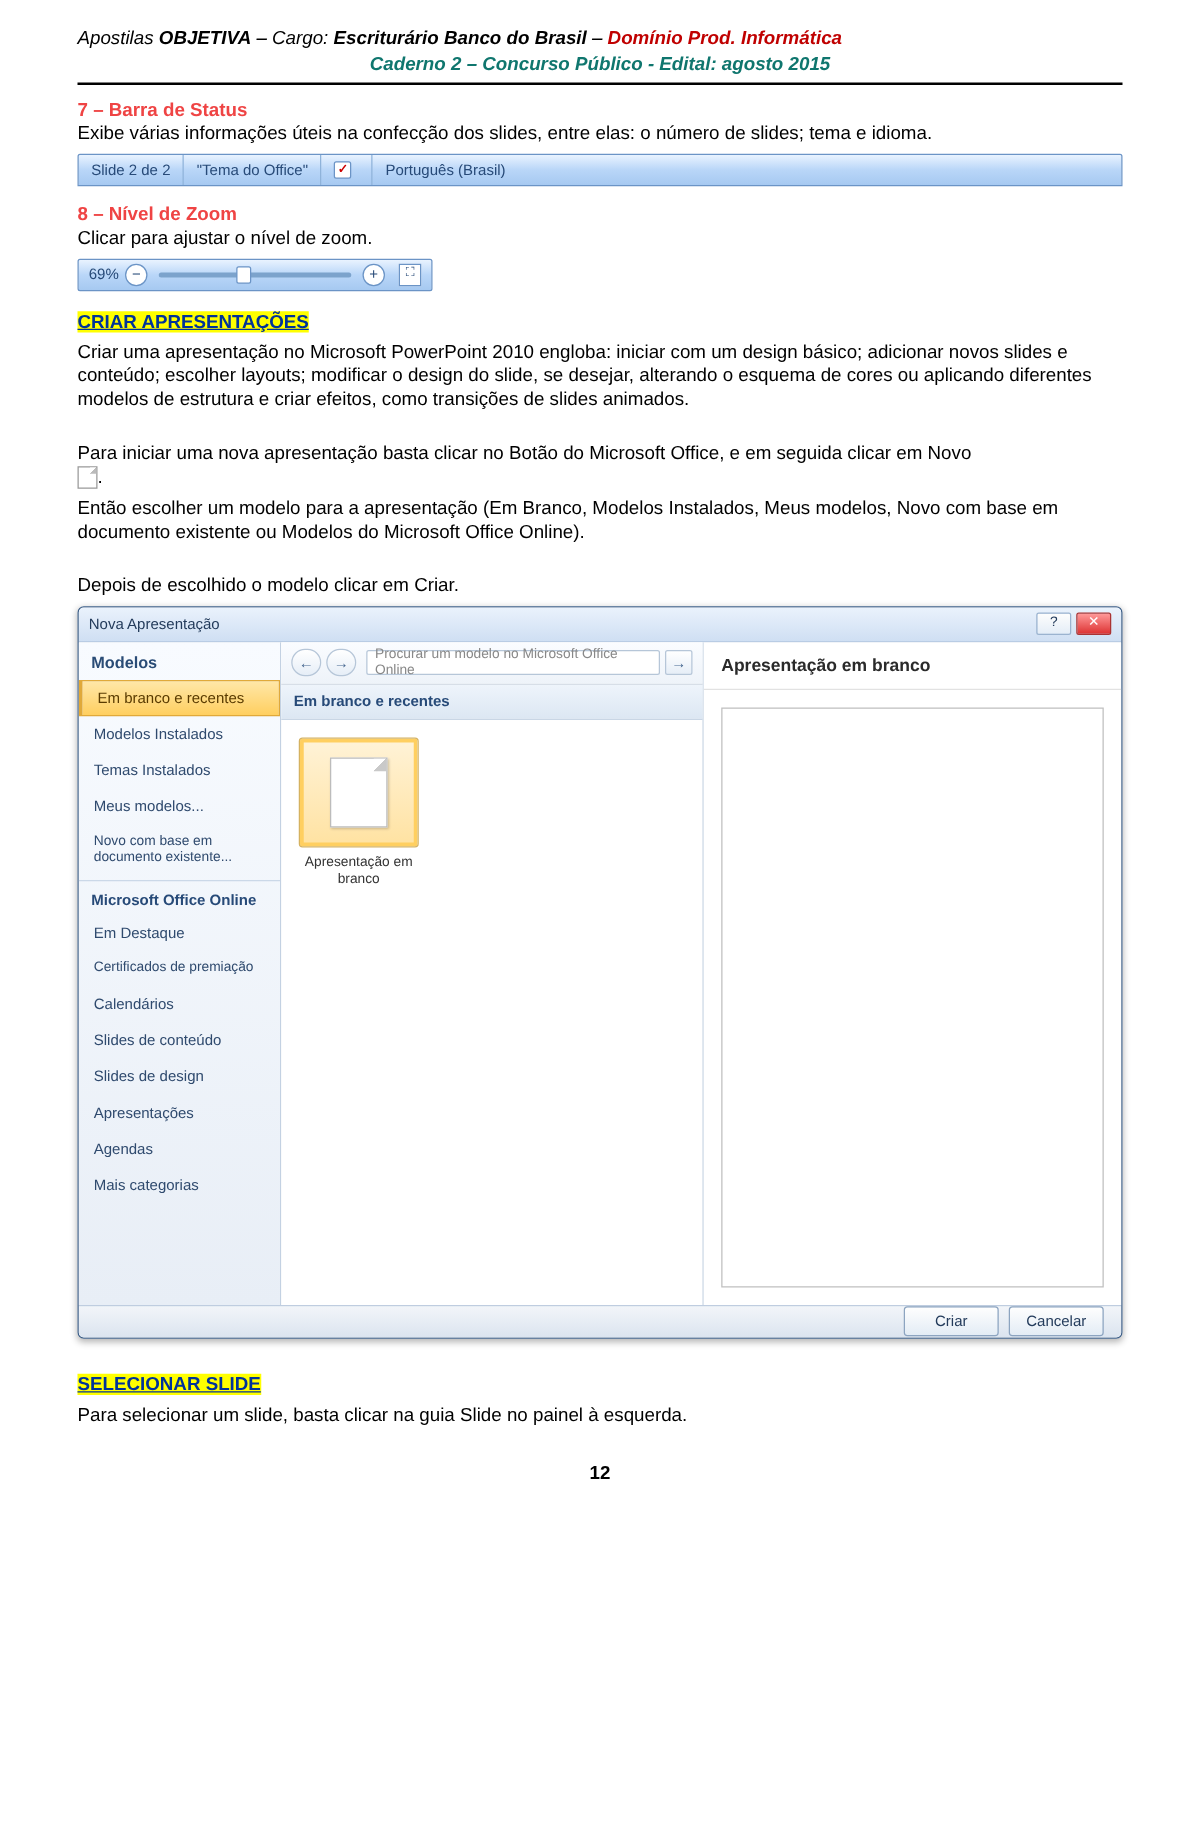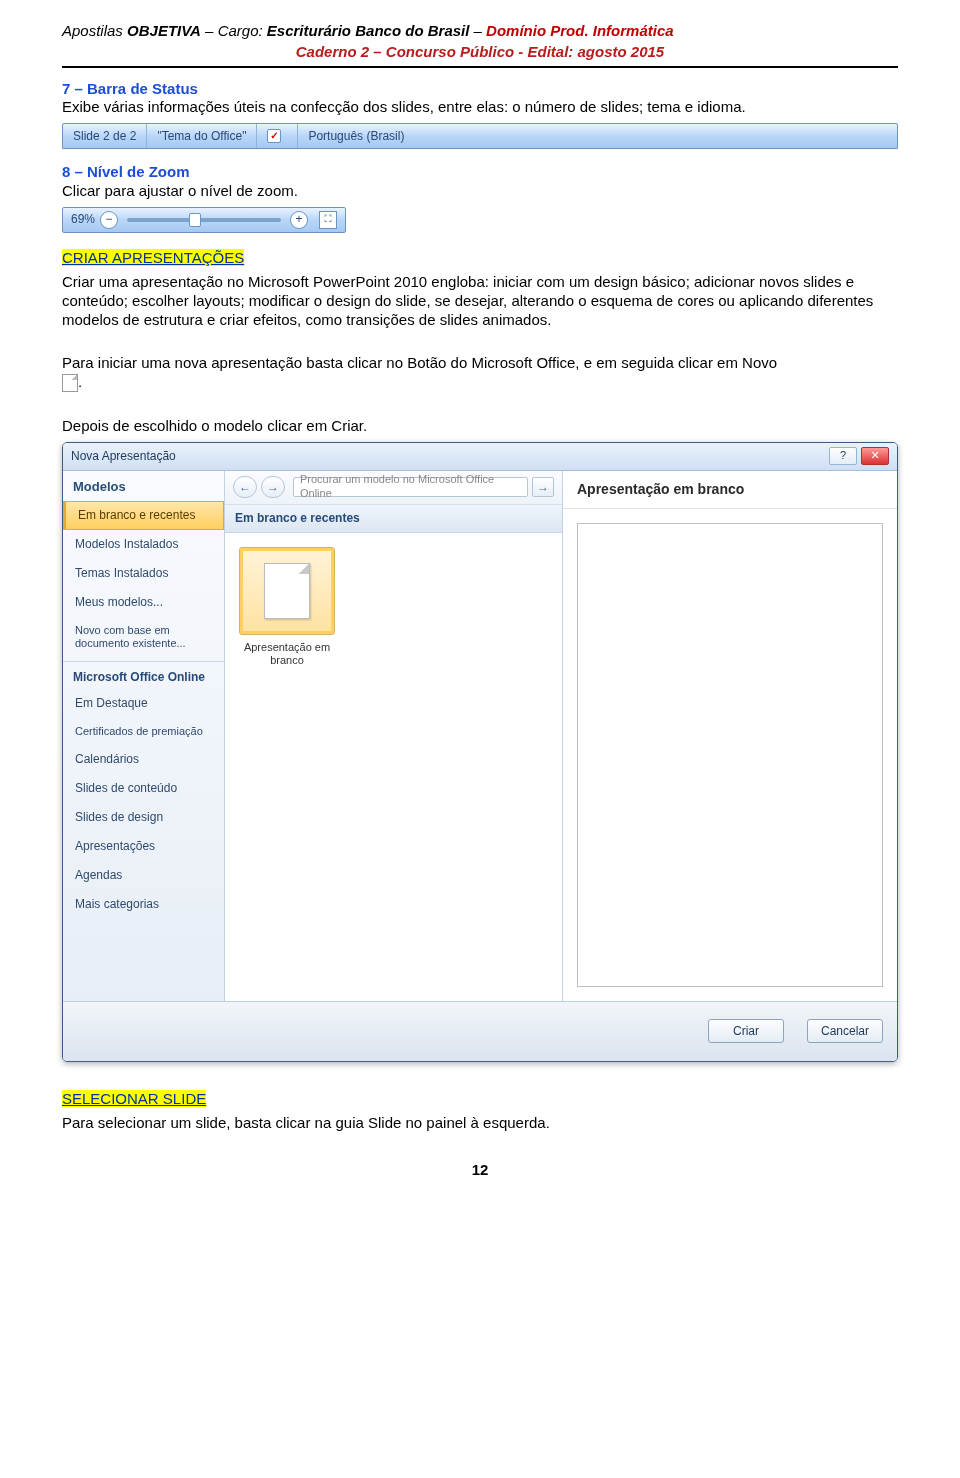--- a/index.html
+++ b/index.html
@@ -1,24 +1,24 @@
 <!DOCTYPE html>
 <html><head>
 <meta charset="utf-8">
 <style>
 *{box-sizing:border-box;margin:0;padding:0}
 body{width:960px;margin:0 auto;background:#fff;font-family:Arial,Helvetica,sans-serif;font-size:15px;color:#000;line-height:1.25}
 .page{padding:22px 62px 30px 62px}
 .hdr1{font-style:italic;font-size:15px}
 .hdr1 b{font-weight:bold}
-.hdr2{font-style:italic;font-weight:bold;color:#b91c1c;font-size:15px;text-align:center;margin-top:2px}
+.hdr2{font-style:italic;font-weight:bold;color:#0f766e;font-size:15px;text-align:center;margin-top:2px}
 .hr{height:2px;background:#000;margin:4px 0 12px 0}
-.sec-title{font-weight:bold;color:#1d4ed8;font-size:15px;margin-top:8px}
+.sec-title{font-weight:bold;color:#ef4444;font-size:15px;margin-top:8px}
 .body-txt{margin-bottom:6px}
-.hl{background:#ffff00;font-weight:normal;color:#003399;text-decoration:underline}
+.hl{background:#ffff00;font-weight:bold;color:#003399;text-decoration:underline}
 .statusbar{display:flex;align-items:center;height:26px;background:linear-gradient(#e9f3ff,#b9d6f8 50%,#a6c9f1);border:1px solid #6b94c6;border-radius:2px 2px 0 0;font-size:12px;color:#274a78;margin:6px 0 14px 0}
 .sb-cell{padding:0 10px;border-right:1px solid #8fb3da;display:flex;align-items:center;height:100%}
 .sb-cell:last-child{border-right:none}
 .chk{width:14px;height:14px;border:1px solid #6b94c6;border-radius:2px;background:#fff;margin-right:6px;display:inline-flex;align-items:center;justify-content:center;color:#c00;font-size:10px;font-weight:bold}
 .zoombar{display:flex;align-items:center;height:26px;background:linear-gradient(#e9f3ff,#b9d6f8 50%,#a6c9f1);border:1px solid #6b94c6;border-radius:2px;font-size:12px;color:#274a78;margin:6px 0 16px 0;padding:0 8px;width:284px}
 .zbtn{width:18px;height:18px;border:1px solid #6b94c6;border-radius:9px;background:#fff;display:inline-flex;align-items:center;justify-content:center;margin:0 5px;font-size:12px;color:#274a78}
 .ztrack{flex:1;height:4px;background:#7ca3cc;border-radius:2px;position:relative;margin:0 4px}
 .zthumb{position:absolute;top:-5px;left:40%;width:12px;height:14px;background:#fff;border:1px solid #6b94c6;border-radius:2px}
 .zfit{width:18px;height:18px;border:1px solid #6b94c6;background:#fff;display:inline-flex;align-items:center;justify-content:center;margin-left:6px;font-size:10px}
 .doc-ico{display:inline-block;width:16px;height:18px;border:1px solid #999;background:#fff;vertical-align:middle;position:relative}
@@ -44,21 +44,21 @@
 .mid-h{background:linear-gradient(#eef4fb,#dce7f3);padding:6px 10px;font-weight:bold;color:#274a78;border-bottom:1px solid #c9d6e5}
 .thumbs{padding:14px;display:flex;gap:16px}
 .thumb{width:96px;text-align:center}
 .timg{width:96px;height:88px;border:1px solid #d5b260;background:linear-gradient(#fff3d8,#ffe2a1);border-radius:3px;position:relative;display:flex;align-items:center;justify-content:center;box-shadow:0 0 0 3px #ffcf60 inset}
 .timg .page-ico{width:46px;height:56px;background:#fff;border:1px solid #bcbcbc;box-shadow:1px 1px 2px rgba(0,0,0,.2);position:relative}
 .timg .page-ico:after{content:"";position:absolute;top:0;right:0;width:10px;height:10px;background:linear-gradient(135deg,#fff 49%,#c9c9c9 50%)}
 .tlabel{margin-top:6px;font-size:11px;color:#333;line-height:1.2}
 .rpane{flex:1;background:#fff;display:flex;flex-direction:column}
 .rpane-h{padding:10px 14px;font-weight:bold;color:#2a2a2a;font-size:14px;border-bottom:1px solid #e2e2e2}
 .preview{flex:1;margin:14px;border:1px solid #bfbfbf;background:#fff}
-.dfoot{height:60px;background:linear-gradient(#f2f5f9,#dbe4ef);border-top:1px solid #bfcde0;display:flex;align-items:center;justify-content:flex-end;padding:0 14px;gap:23px}
+.dfoot{height:26px;background:linear-gradient(#f2f5f9,#dbe4ef);border-top:1px solid #bfcde0;display:flex;align-items:center;justify-content:flex-end;padding:0 14px;gap:8px}
 .btn{height:24px;min-width:76px;border:1px solid #8ca4c0;border-radius:3px;background:linear-gradient(#fefefe,#e3ecf5);font-size:12px;color:#233b5b;padding:0 12px}
 .pg{text-align:center;font-weight:bold;margin-top:28px}
 </style>
 </head>
 <body>
 <div class="page">
 
 
 
 
@@ -95,20 +95,21 @@
       </div>
   <span class="zbtn">+</span>
   <span class="zfit">⛶</span>
 </div>
 
 
 <div class="body-txt"><span class="hl">CRIAR APRESENTAÇÕES</span></div>
 <div class="body-txt">Criar uma apresentação no Microsoft PowerPoint 2010 engloba: iniciar com um design básico; adicionar novos slides e conteúdo; escolher layouts; modificar o design do slide, se desejar, alterando o esquema de cores ou aplicando diferentes modelos de estrutura e criar efeitos, como transições de slides animados.</div>
 <br>
 <div class="body-txt"><span>Para iniciar uma nova apresentação basta clicar no Botão do Microsoft Office, e em seguida clicar em Novo </span><br><span class="doc-ico"></span>.</div>
+<div class="body-txt">Então escolher um modelo para a apresentação (Em Branco, Modelos Instalados, Meus modelos, Novo com base em documento existente ou Modelos do Microsoft Office Online).</div>
 <br>
 <div class="body-txt">Depois de escolhido o modelo clicar em Criar.</div>
 
 
 <div class="dialog">
   <div class="tbar">
     <span>Nova Apresentação</span>
     <span class="sp"></span>
     <span class="wbtn">?</span>
     <span class="wbtn wclose">✕</span>

